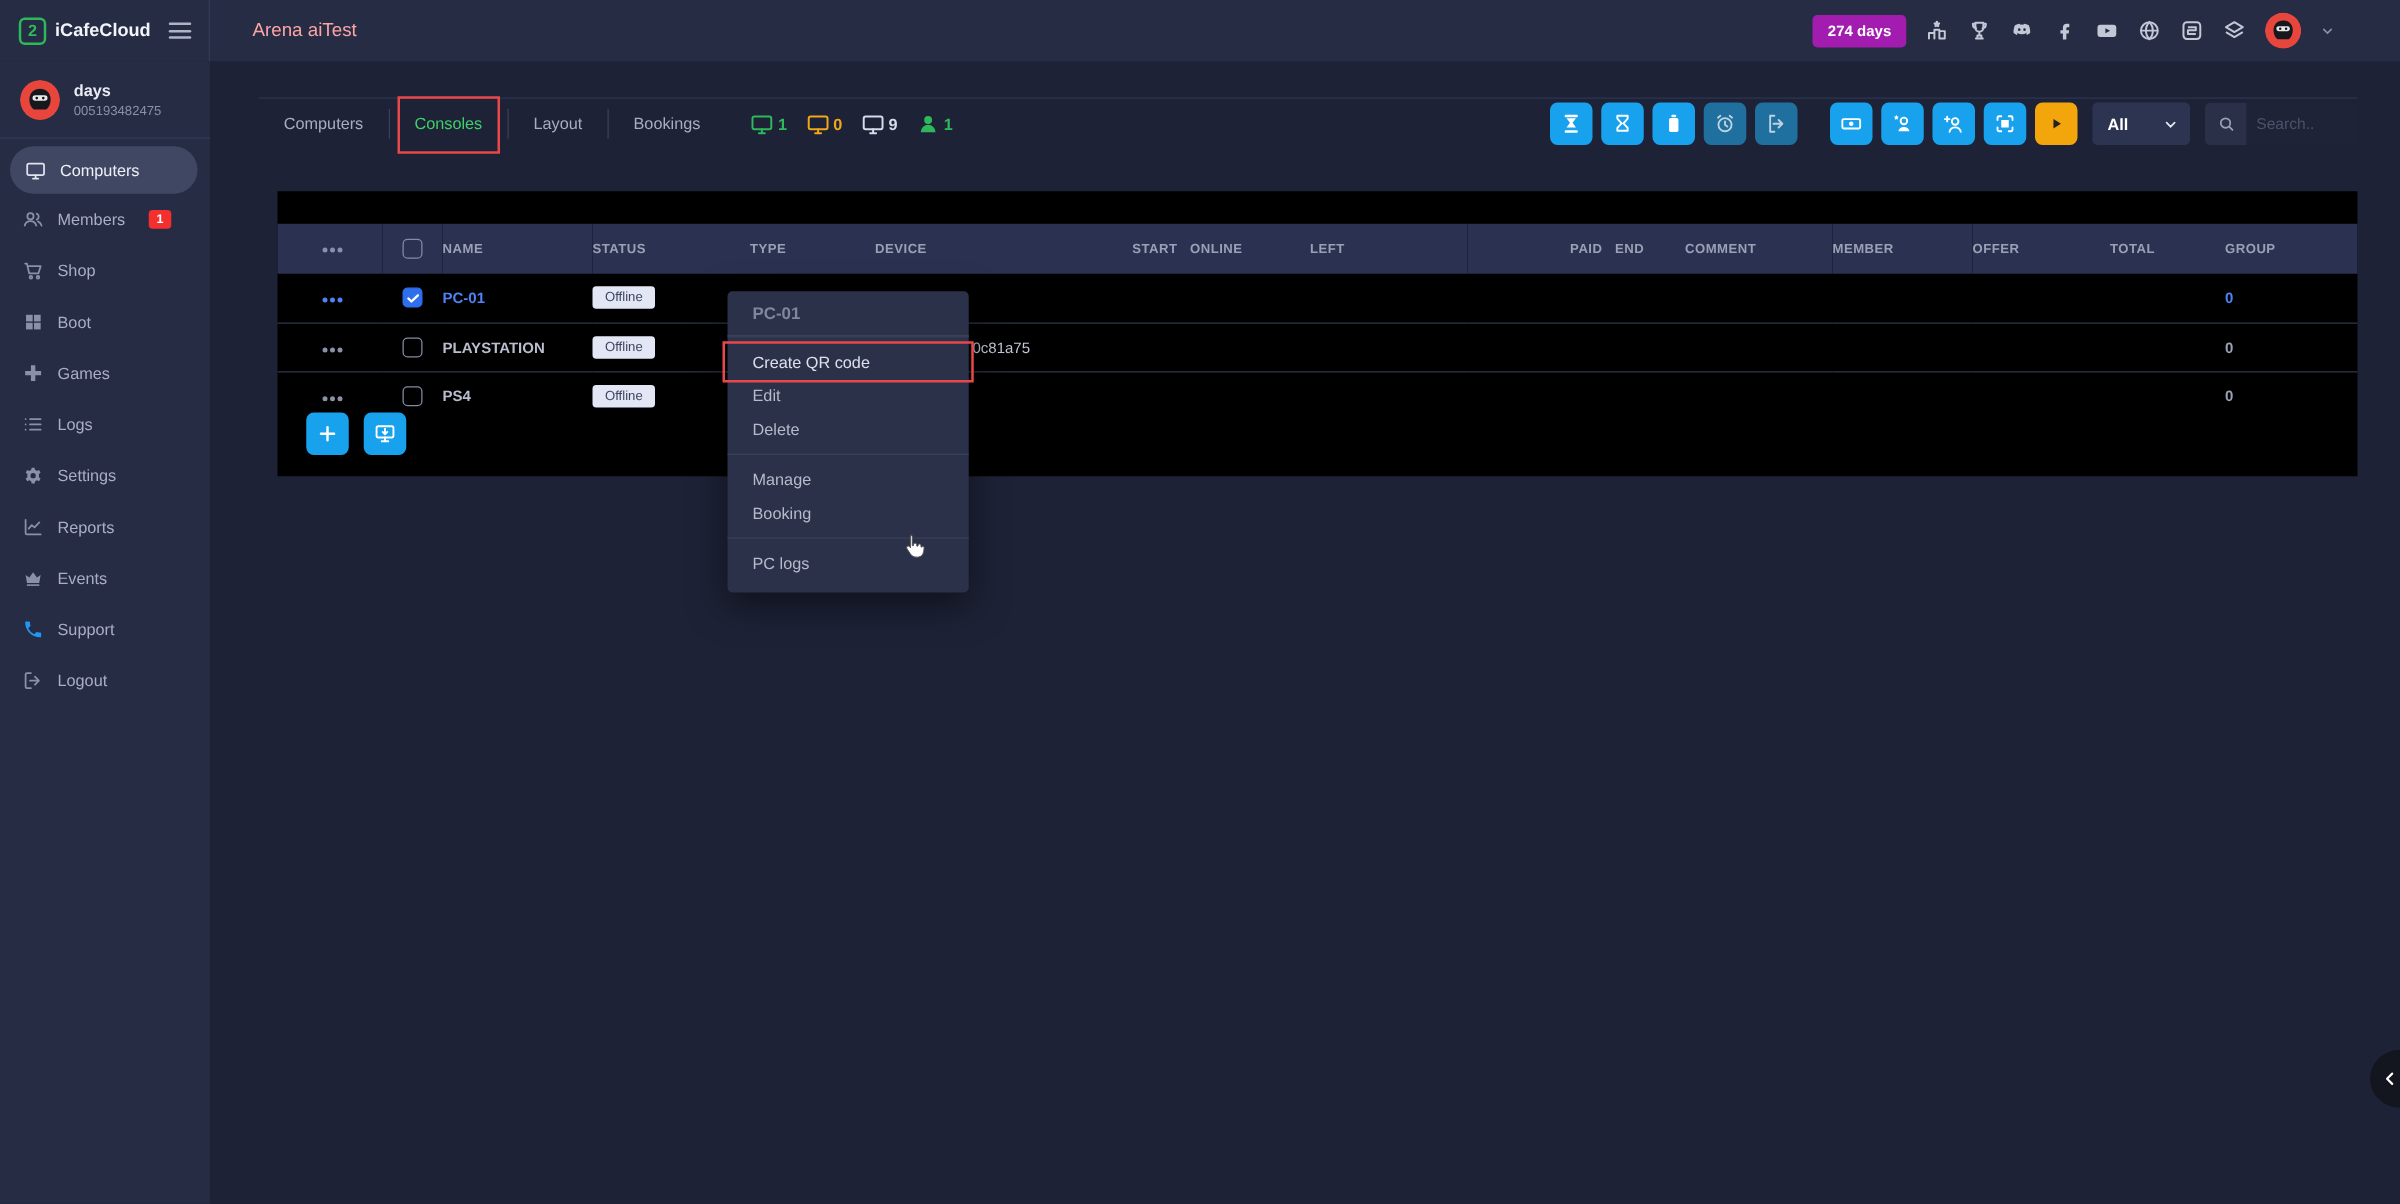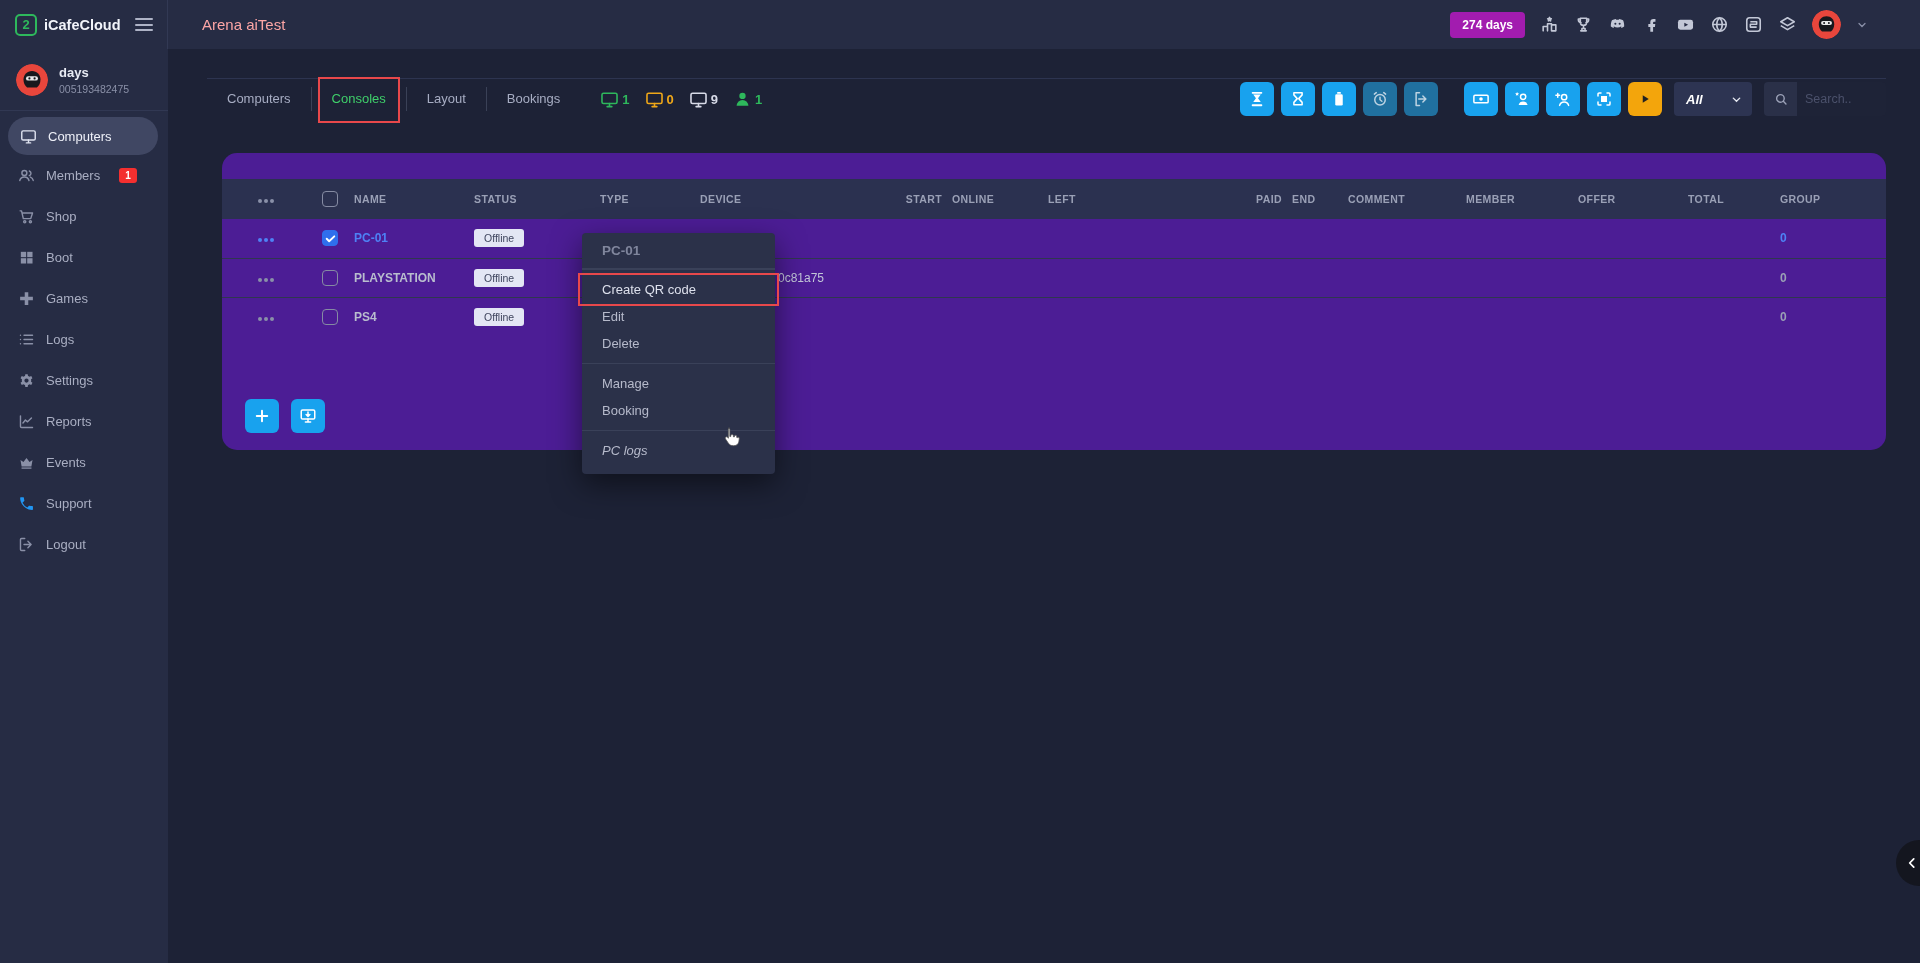--- a/index.html
+++ b/index.html
@@ -63,35 +63,35 @@
   .spacer { flex:1; }
   .toolbar { display:flex; align-items:center; gap:7px; }
   .tbtn { width:34px; height:34px; border-radius:6px; background:#18a2ee; color:#fff;
           display:flex; align-items:center; justify-content:center; cursor:pointer; }
   .tbtn svg { width:18px; height:18px; }
   .tbtn.dis { background:#20709f; color:#bdd3e2; }
   .tbtn.yellow { background:#f3a50c; color:#222; }
   .tb-gap { width:12px; }
   .all-select { width:78px; height:34px; background:#2d3452; border-radius:4px; margin-left:12px;
                 display:flex; align-items:center; justify-content:space-between;
-                padding:0 10px 0 12px; color:#fff; font-size:13px; font-weight:bold; cursor:pointer;font-style:italic; }
+                padding:0 10px 0 12px; color:#fff; font-size:13px; font-weight:bold; cursor:pointer; }
   .all-select svg { width:11px; height:11px; color:#e5e8f1; }
   .searchbox { width:122px; height:34px; margin-left:12px; border-radius:4px; overflow:hidden;
                display:flex; align-items:stretch; background:#1e2337; }
   .search-icon-seg { width:33px; background:#2a3048; display:flex; align-items:center;
                      justify-content:center; color:#9ba1b7; }
   .search-icon-seg svg { width:14px; height:14px; }
   .searchbox input { flex:1; min-width:0; background:transparent; border:none; outline:none;
                      color:#aab0c4; font-size:12.5px; padding:0 8px;
                      font-family:"Liberation Sans", sans-serif; }
   .searchbox input::placeholder { color:#4b516b; }
 
   
-  .card { position:absolute; left:54px; top:104px; width:1664px; height:297px;
-          background:#4c1d95; border-radius:15px; }
+  .card { position:absolute; left:54px; top:104px; width:1664px; height:228px;
+          background:#000000; border-radius:0; }
   table { width:100%; border-collapse:collapse; table-layout:fixed; margin-top:26px; }
   thead tr { background:#2b3150; height:40px; }
   th { font-size:10.5px; letter-spacing:.4px; color:#9aa0b6; text-align:left; font-weight:bold; }
   tbody tr { height:39px; border-top:1px solid #30374f; }
   tbody tr:first-child { border-top:none; }
   td { font-size:12px; color:#c2c6d8; }
   .al-r { text-align:right; padding-right:10px; }
   .c-center { text-align:center; }
   .dots { display:inline-block; width:4px; height:4px; border-radius:50%;
           background:currentColor; box-shadow:6px 0 0 currentColor, 12px 0 0 currentColor;
@@ -111,21 +111,21 @@
   .fbtn { width:34px; height:34px; border-radius:6px; background:#18a2ee; color:#fff;
           display:flex; align-items:center; justify-content:center; cursor:pointer; }
   .fbtn svg { width:18px; height:18px; }
 
   
   .ctx-menu { position:absolute; left:414px; top:184px; width:193px; background:#2b3149;
               border-radius:4px; box-shadow:0 10px 30px rgba(0,0,0,.5); z-index:50; }
   .ctx-header { padding:9px 20px 8px; color:#80869d; font-size:13.5px; font-weight:bold; line-height:18px; }
   .ctx-div { height:1px; background:#3a4159; }
   .ctx-group { padding:6px 0; }
-  .ctx-group.last { padding-bottom:10px;font-style:italic; }
+  .ctx-group.last { padding-bottom:10px; }
   .ctx-item { padding:4.5px 20px; font-size:13px; color:#b6bacb; line-height:18px;
               cursor:pointer; position:relative; }
   .ctx-item.hl { color:#dde0ec; }
   .redbox-item { position:absolute; left:-4px; right:-4px; top:-3px; bottom:-3px;
                  border:2px solid #e8484b; pointer-events:none; }
   .cursor-hand { position:absolute; left:136px; top:192px; width:27px; height:27px; z-index:60; }
 
   
   .chat-bubble { position:absolute; left:1896px; top:840px; width:46px; height:46px;
                  border-radius:50%; background:#14161f; z-index:45; display:flex;

